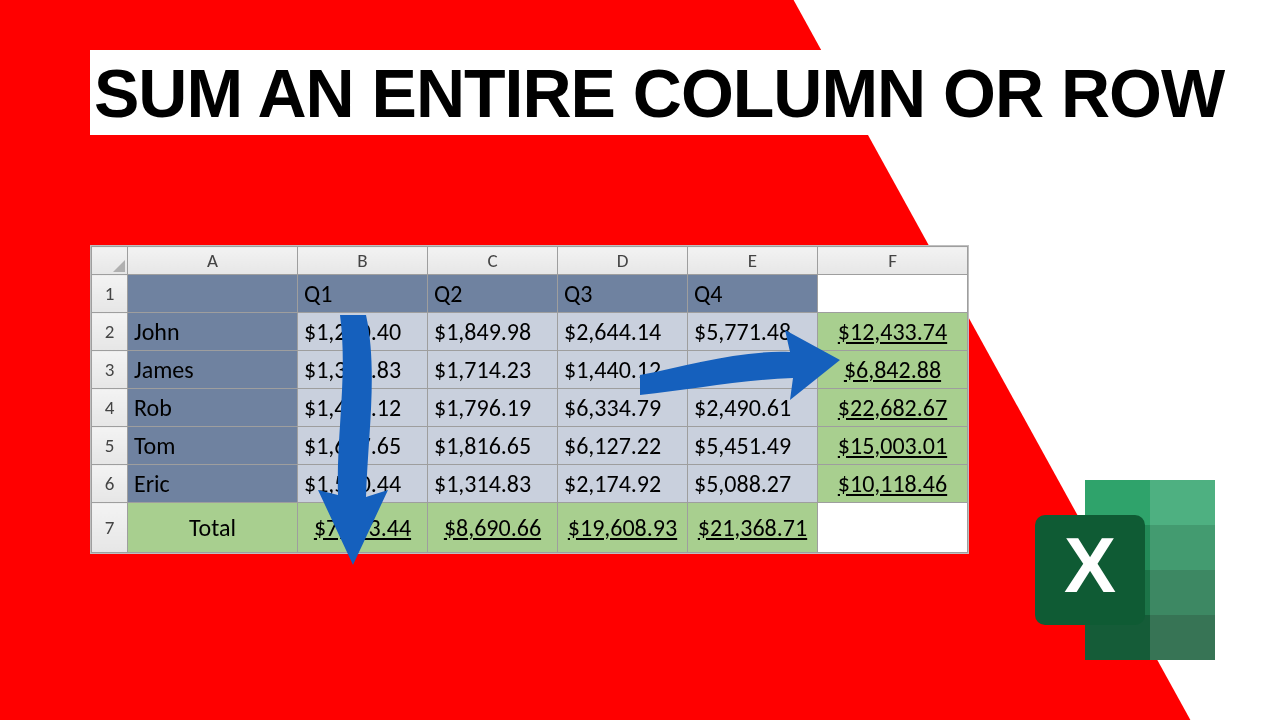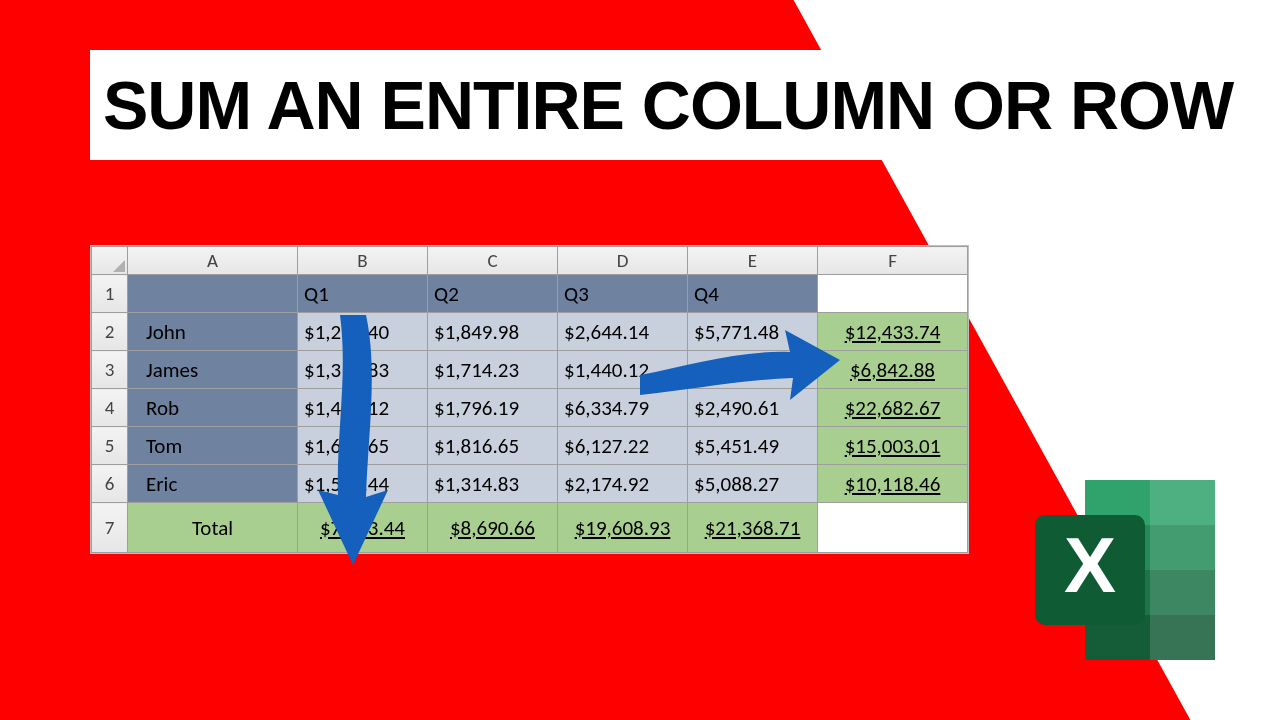--- a/index.html
+++ b/index.html
@@ -19,25 +19,25 @@
     background: #ff0000;
     clip-path: polygon(0 0, 62% 0, 93% 100%, 0 100%);
   }
   
   
   .title-bar {
     position: absolute;
     left: 90px;
     top: 50px;
     width: 1100px;
-    height: 110px;
+    height: 85px;
     background: #fff;
     display: flex;
     align-items: center;
-    padding-left: 13px;
+    padding-left: 4px;
   }
   .title-bar h1 {
     font-family: "Arial Black", Impact, sans-serif;
     font-weight: 900;
     font-size: 68px;
     letter-spacing: -1px;
     color: #000;
     white-space: nowrap;
   }
   
@@ -45,21 +45,21 @@
   .sheet {
     position: absolute;
     left: 90px;
     top: 245px;
     background: #fff;
     border: 1px solid #bfbfbf;
   }
   table { border-collapse: collapse; }
   td, th {
     border: 1px solid #9e9e9e;
-    font-size: 21px;
+    font-size: 24px;
     height: 38px;
     vertical-align: middle;
   }
   .colhdr {
     background: linear-gradient(#f3f3f3,#e6e6e6);
     text-align: center;
     font-weight: normal;
     color: #444;
     font-size: 19px;
     height: 28px;
@@ -84,21 +84,21 @@
     right:2px; bottom:2px;
     width:0;height:0;
     border-left:12px solid transparent;
     border-bottom:12px solid #b0b0b0;
   }
   .w-a { width: 170px; }
   .w-b, .w-c, .w-d, .w-e { width: 130px; }
   .w-f { width: 150px; }
   
   .hdr-cell { background:#6f82a0; color:#000; padding-left:6px; text-align:left; }
-  .name-cell { background:#6f82a0; color:#000; padding-left:18px; text-align:left; }
+  .name-cell { background:#6f82a0; color:#000; padding-left:6px; text-align:left; }
   .val-cell  { background:#c9d0dd; color:#000; padding-left:6px; text-align:left; }
   .sum-cell  { background:#a8cf8f; color:#000; text-align:center;text-decoration:underline; }
   .total-lbl { background:#a8cf8f; color:#000; text-align:center;margin-left:28px; }
   .tall { height:50px; }
   
   
   .arrow { position:absolute; pointer-events:none; }
   .arrow svg path { fill:#1560bd; }
   .arrow-down { left: 318px; top: 315px; width: 70px; height: 250px; }
   .arrow-right{ left: 640px; top: 330px; width: 200px; height: 70px; }

